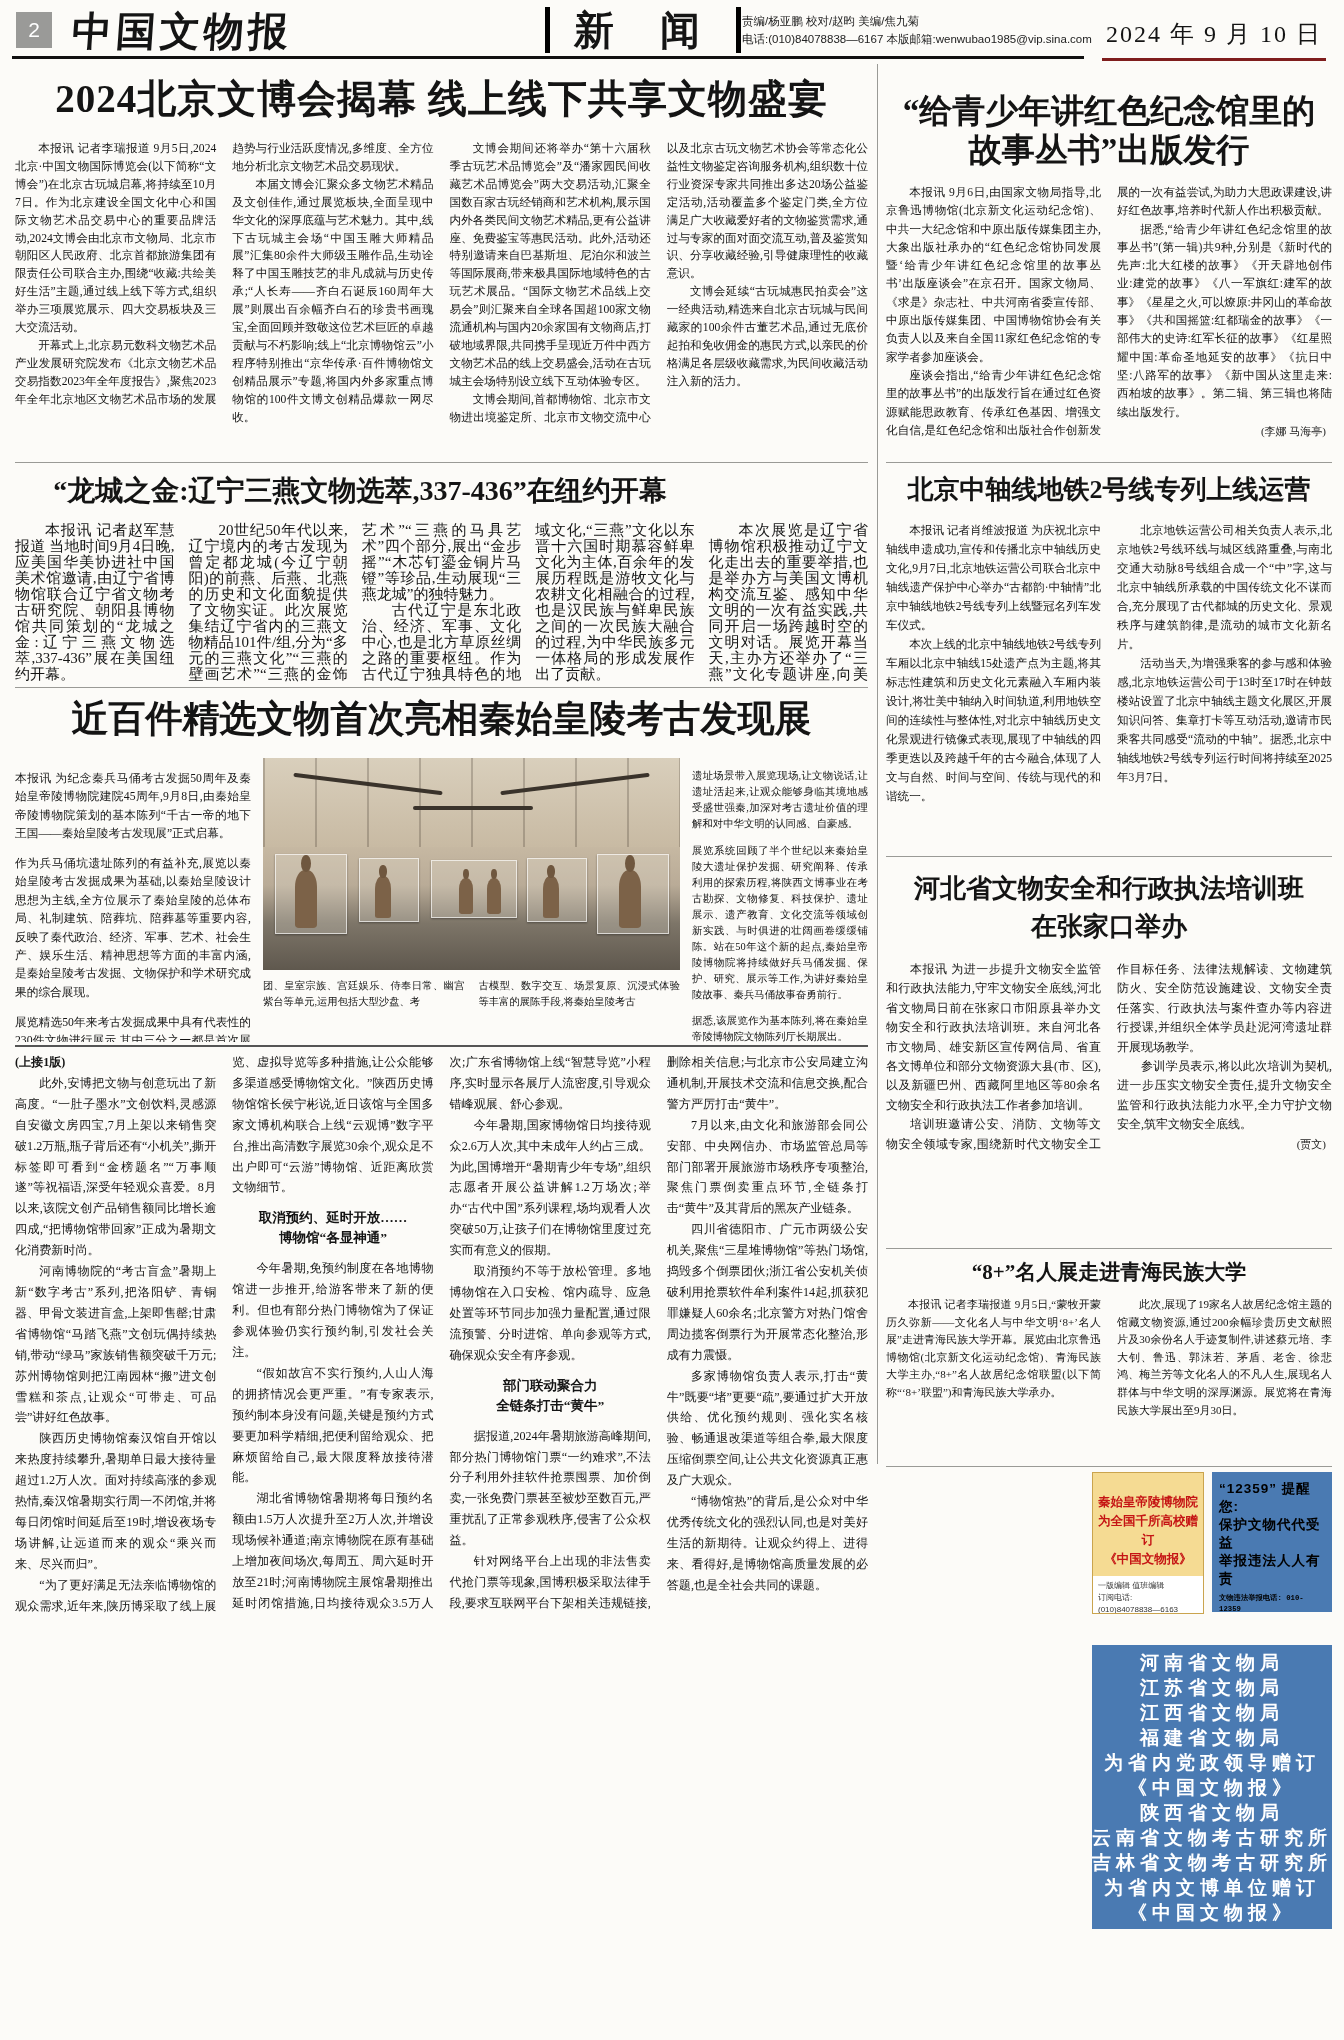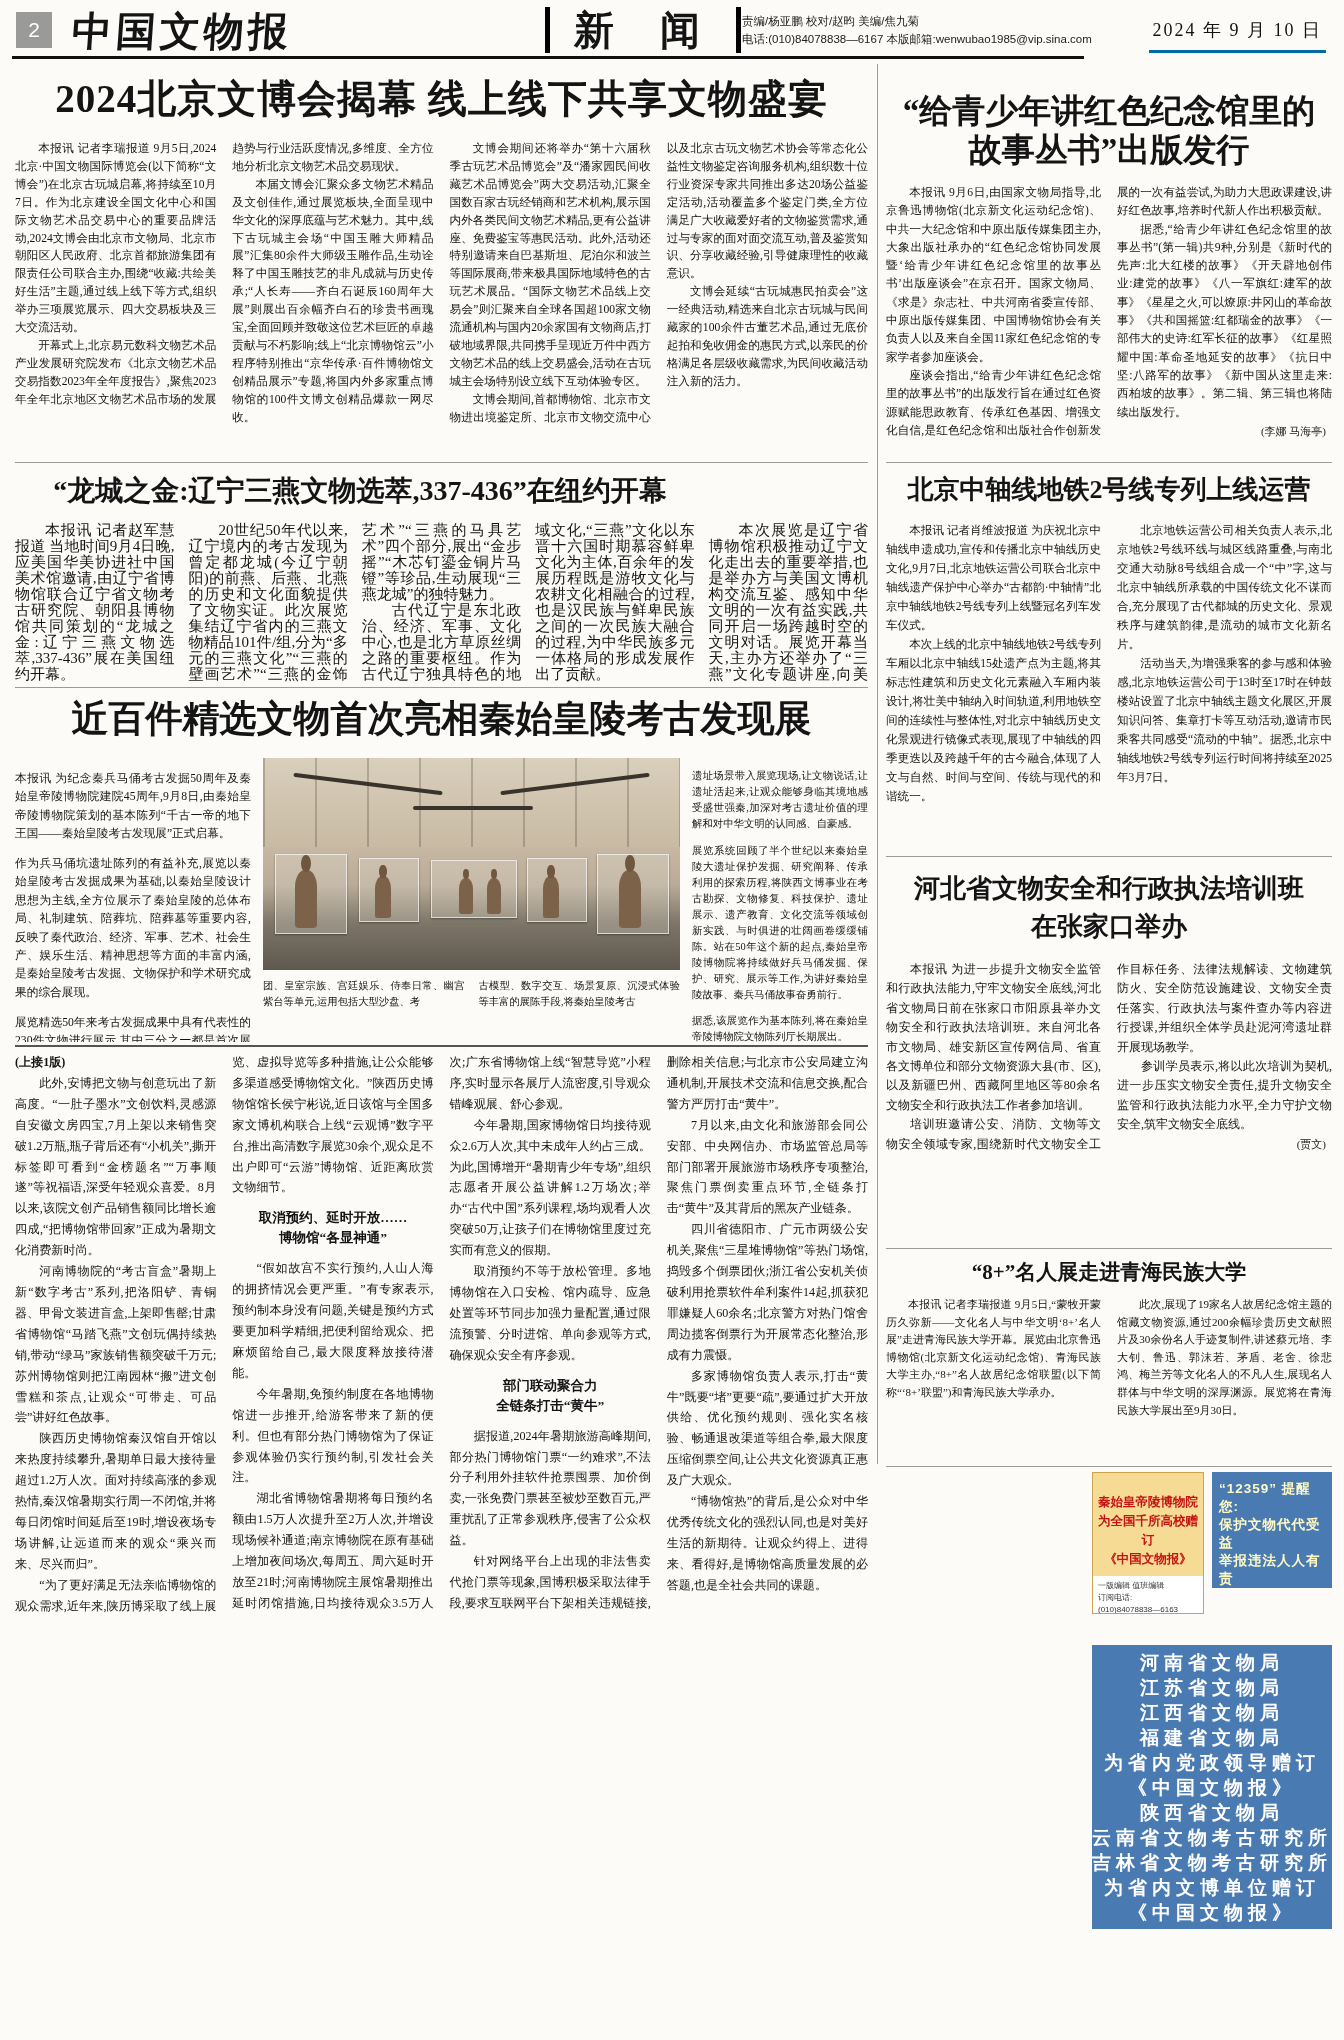--- a/index.html
+++ b/index.html
@@ -9,22 +9,22 @@
   #hdr{position:absolute;left:0;top:0;width:1344px;height:58px;}
   #pageno{position:absolute;left:16px;top:12px;width:36px;height:36px;background:#9a9a98;color:#fff;
           font-family:"Liberation Sans",sans-serif;font-size:21px;text-align:center;line-height:36px;}
   #logo{position:absolute;left:72px;top:4px;font-size:40px;font-weight:900;transform:skewX(-4deg);
         letter-spacing:4px;}
   #secblk{position:absolute;left:545px;top:6px;height:48px;display:flex;align-items:center;}
   .secbar{width:5px;height:46px;background:#000;}
   #secname{font-size:40px;font-weight:900;letter-spacing:18px;padding:0 18px 0 24px;}
   #edline{position:absolute;left:742px;top:12px;font-family:"Liberation Sans",sans-serif;
           font-size:11.5px;line-height:18px;color:#222;}
-  #dateline{position:absolute;right:18px;top:18px;font-size:18px;letter-spacing:2px;
-            border-bottom:3px solid #0369a1;padding:0 4px 8px 4px;}
+  #dateline{position:absolute;right:18px;top:18px;font-size:24px;letter-spacing:2px;
+            border-bottom:3px solid #7f1d1d;padding:0 4px 8px 4px;}
   #hdrrule{position:absolute;left:12px;top:56px;width:1072px;height:3px;background:#111;}
   
   .art{position:absolute;overflow:hidden;}
   .hl{font-weight:700;text-align:center;}
   .body{text-align:justify;}
   .body p{margin:0;text-indent:2em;}
   .byline{display:block;text-align:right;font-size:11px;color:#222;padding-right:6px;}
   .subhead{font-weight:700;text-align:center;white-space:pre-line;text-indent:0;
            margin:10px 0;font-size:13.5px;line-height:20px;}
   p.cont{font-weight:700;text-indent:0;}
@@ -73,21 +73,21 @@
   #a-ming .hl{font-size:21px;margin:6px 0 2px;}
   #a-ming .body{margin-top:10px;height:162px;column-count:2;column-gap:16px;
                 font-size:11px;line-height:17.6px;}
   #a-cont{left:15px;top:1052px;width:853px;height:982px;}
   #a-cont .body{height:982px;column-count:4;column-gap:16px;font-size:12.1px;line-height:20.9px;}
   
   .adbox{position:absolute;font-family:"Liberation Sans",sans-serif;overflow:hidden;}
   #ad-qin{left:1092px;top:1472px;width:110px;height:140px;background:#f5db93;border:1px solid #caa44e;}
   #ad-qin .t{color:#c51414;font-weight:700;font-size:12.5px;text-align:center;line-height:19px;padding-top:20px;}
   #ad-qin .sub{background:#fff;margin-top:7px;padding:4px 5px;font-size:8px;line-height:12px;color:#333;}
-  #ad-12359{left:1212px;top:1472px;width:120px;height:116px;background:#4a7ab2;color:#fef9c3;padding:8px 7px;box-sizing:border-box;}
+  #ad-12359{left:1212px;top:1472px;width:120px;height:140px;background:#4a7ab2;color:#000000;padding:8px 7px;box-sizing:border-box;}
   #ad-12359 .t{font-weight:700;font-size:13.5px;line-height:18px;letter-spacing:1px;}
   #ad-12359 .d{margin-top:5px;font-size:7.3px;line-height:11px;font-weight:700;font-family:Liberation Mono, monospace;}
   #ad-blue{left:1092px;top:1645px;width:240px;height:284px;background:#4a7ab2;color:#fff;
            display:flex;flex-direction:column;justify-content:center;}
   #ad-blue .line{font-weight:700;font-size:19px;line-height:25px;text-align:center;letter-spacing:5px;white-space:nowrap;}
 </style>
 </head>
 <body>
 
 <div id="page">
@@ -222,22 +222,22 @@
 
   <div class="art" id="a-cont">
     <div class="body">
         <p class="cont">(上接1版)</p>
         <p>此外,安博把文物与创意玩出了新高度。“一肚子墨水”文创饮料,灵感源自安徽文房四宝,7月上架以来销售突破1.2万瓶,瓶子背后还有“小机关”,撕开标签即可看到“金榜题名”“万事顺遂”等祝福语,深受年轻观众喜爱。8月以来,该院文创产品销售额同比增长逾四成,“把博物馆带回家”正成为暑期文化消费新时尚。</p>
         <p>河南博物院的“考古盲盒”暑期上新“数字考古”系列,把洛阳铲、青铜器、甲骨文装进盲盒,上架即售罄;甘肃省博物馆“马踏飞燕”文创玩偶持续热销,带动“绿马”家族销售额突破千万元;苏州博物馆则把江南园林“搬”进文创雪糕和茶点,让观众“可带走、可品尝”讲好红色故事。</p>
         <p>陕西历史博物馆秦汉馆自开馆以来热度持续攀升,暑期单日最大接待量超过1.2万人次。面对持续高涨的参观热情,秦汉馆暑期实行周一不闭馆,并将每日闭馆时间延后至19时,增设夜场专场讲解,让远道而来的观众“乘兴而来、尽兴而归”。</p>
         <p>“为了更好满足无法亲临博物馆的观众需求,近年来,陕历博采取了线上展览、虚拟导览等多种措施,让公众能够多渠道感受博物馆文化。”陕西历史博物馆馆长侯宁彬说,近日该馆与全国多家文博机构联合上线“云观博”数字平台,推出高清数字展览30余个,观众足不出户即可“云游”博物馆、近距离欣赏文物细节。</p>
         <div class="subhead">取消预约、延时开放……
 博物馆“各显神通”</div>
+        <p>今年暑期,免预约制度在各地博物馆进一步推开,给游客带来了新的便利。但也有部分热门博物馆为了保证参观体验仍实行预约制,引发社会关注。</p>
         <p>“假如故宫不实行预约,人山人海的拥挤情况会更严重。”有专家表示,预约制本身没有问题,关键是预约方式要更加科学精细,把便利留给观众、把麻烦留给自己,最大限度释放接待潜能。</p>
-        <p>今年暑期,免预约制度在各地博物馆进一步推开,给游客带来了新的便利。但也有部分热门博物馆为了保证参观体验仍实行预约制,引发社会关注。</p>
         <p>湖北省博物馆暑期将每日预约名额由1.5万人次提升至2万人次,并增设现场候补通道;南京博物院在原有基础上增加夜间场次,每周五、周六延时开放至21时;河南博物院主展馆暑期推出延时闭馆措施,日均接待观众3.5万人次;广东省博物馆上线“智慧导览”小程序,实时显示各展厅人流密度,引导观众错峰观展、舒心参观。</p>
         <p>今年暑期,国家博物馆日均接待观众2.6万人次,其中未成年人约占三成。为此,国博增开“暑期青少年专场”,组织志愿者开展公益讲解1.2万场次;举办“古代中国”系列课程,场均观看人次突破50万,让孩子们在博物馆里度过充实而有意义的假期。</p>
         <p>取消预约不等于放松管理。多地博物馆在入口安检、馆内疏导、应急处置等环节同步加强力量配置,通过限流预警、分时进馆、单向参观等方式,确保观众安全有序参观。</p>
         <div class="subhead">部门联动聚合力
 全链条打击“黄牛”</div>
         <p>据报道,2024年暑期旅游高峰期间,部分热门博物馆门票“一约难求”,不法分子利用外挂软件抢票囤票、加价倒卖,一张免费门票甚至被炒至数百元,严重扰乱了正常参观秩序,侵害了公众权益。</p>
         <p>针对网络平台上出现的非法售卖代抢门票等现象,国博积极采取法律手段,要求互联网平台下架相关违规链接,删除相关信息;与北京市公安局建立沟通机制,开展技术交流和信息交换,配合警方严厉打击“黄牛”。</p>
         <p>7月以来,由文化和旅游部会同公安部、中央网信办、市场监管总局等部门部署开展旅游市场秩序专项整治,聚焦门票倒卖重点环节,全链条打击“黄牛”及其背后的黑灰产业链条。</p>
         <p>四川省德阳市、广元市两级公安机关,聚焦“三星堆博物馆”等热门场馆,捣毁多个倒票团伙;浙江省公安机关侦破利用抢票软件牟利案件14起,抓获犯罪嫌疑人60余名;北京警方对热门馆舍周边揽客倒票行为开展常态化整治,形成有力震慑。</p>
         <p>多家博物馆负责人表示,打击“黄牛”既要“堵”更要“疏”,要通过扩大开放供给、优化预约规则、强化实名核验、畅通退改渠道等组合拳,最大限度压缩倒票空间,让公共文化资源真正惠及广大观众。</p>

